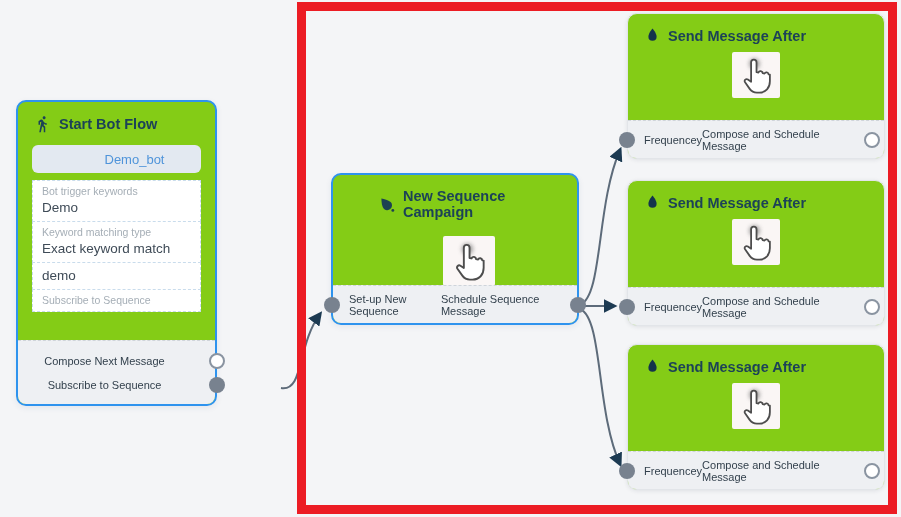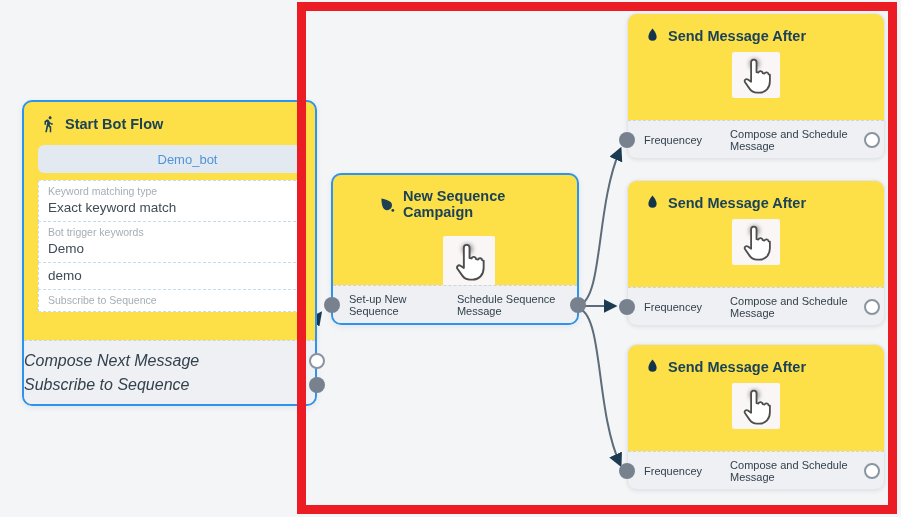--- a/index.html
+++ b/index.html
@@ -10,21 +10,21 @@
     position:relative;
     overflow:hidden;
   }
   #canvas { position:absolute; inset:0; width:901px; height:517px; }
 
   
   #wires { position:absolute; left:0; top:0; z-index:1; }
 
   
   .node {
-    position:absolute; background:#fde047; border-radius:10px; z-index:2;
+    position:absolute; background:#84cc16; border-radius:10px; z-index:2;
   }
   .node.active { border:2px solid #2e93ee; box-shadow:0 2px 6px rgba(30,60,110,.08); }
   .node.plain  { border:1px solid #e2e5e9; box-shadow:0 1px 4px rgba(30,40,60,.10); }
 
   .node-header {
     display:flex; align-items:center; gap:7px;
     padding:13px 16px 6px 16px;
     font-size:14.5px; font-weight:700; color:#1c4257;
   }
   .node-header .hicon { display:flex; align-items:center; }
@@ -40,27 +40,26 @@
     border:1px dashed #c9dcec; padding:3px 9px 4px 9px; margin-top:-1px;
     background:#fff;
   }
   .field .flabel { font-size:10.5px; color:#a5aeb6; line-height:14px; }
   .field .fvalue { font-size:13.5px; color:#3f4b57; line-height:19px; }
 
   .node-footer {
     position:absolute; left:0; right:0; bottom:0;
     background:#eef0f3; border-top:1px dashed #cfd4da;
     border-radius:0 0 8px 8px;
-    gap:28px;
   }
   .start-footer { height:64px; padding:8px 0; }
   .port-row {
     position:relative; height:24px; display:flex; align-items:center;
-    justify-content:flex-start; padding-right:24px;
-    font-size:16px; color:#33414d;font-style:italic;
+    justify-content:center; padding-right:24px;
+    font-size:11px; color:#33414d;
   }
   .dot {
     width:16px; height:16px; border-radius:50%; display:inline-block;
     position:absolute; z-index:3; cursor:crosshair;
   }
   .dot.filled { background:#78828f; }
   .dot.empty  { background:#fff; border:2.5px solid #8a94a1; }
   .port-row .dot { right:-10px; top:50%; transform:translateY(-50%); }
 
   
@@ -75,21 +74,21 @@
   
   .bar-footer {
     height:38px; display:flex; align-items:center;
     justify-content:space-between; font-size:11px; color:#33414d;
   }
   .bar-footer .dot.left  { left:-9px;  top:50%; transform:translateY(-50%); }
   .bar-footer .dot.right { right:-9px; top:50%; transform:translateY(-50%); }
   .bar-footer .dot.inset { right:4px;  top:50%; transform:translateY(-50%); }
 
   
-  #start-node    { left:22px;  top:100px; width:295px; height:306px; }
+  #start-node    { left:16px;  top:100px; width:201px; height:306px; }
   #campaign-node { left:331px; top:173px; width:248px; height:152px;padding-left:28px; }
   .send-node     { left:627px; width:258px; height:146px; }
   #send-node-1 { top:13px; }
   #send-node-2 { top:180px; }
   #send-node-3 { top:344px; }
 
   #campaign-node .hand-wrap { margin-top:10px; }
   .send-node .hand-wrap { margin-top:2px; }
   .send-node .hand-box { width:48px; height:46px; }
 
@@ -147,26 +146,26 @@
       <span class="hicon">
         <svg width="18" height="18" viewBox="0 0 24 24">
             <use href="#walk-sym"></use>
           </svg>
       </span>
       <span>Start Bot Flow</span>
     </div>
     <div class="bot-btn">Demo_bot</div>
     <div class="fields">
       <div class="field">
+        <div class="flabel">Bot trigger keywords</div>
+        <div class="fvalue">Demo</div>
+      </div>
+      <div class="field">
         <div class="flabel">Keyword matching type</div>
         <div class="fvalue">Exact keyword match</div>
-      </div>
-      <div class="field">
-        <div class="flabel">Bot trigger keywords</div>
-        <div class="fvalue">Demo</div>
       </div>
       <div class="field">
         <div class="fvalue">demo</div>
       </div>
       <div class="field">
         <div class="flabel">Subscribe to Sequence</div>
       </div>
     </div>
     <div class="node-footer start-footer">
       <div class="port-row">

